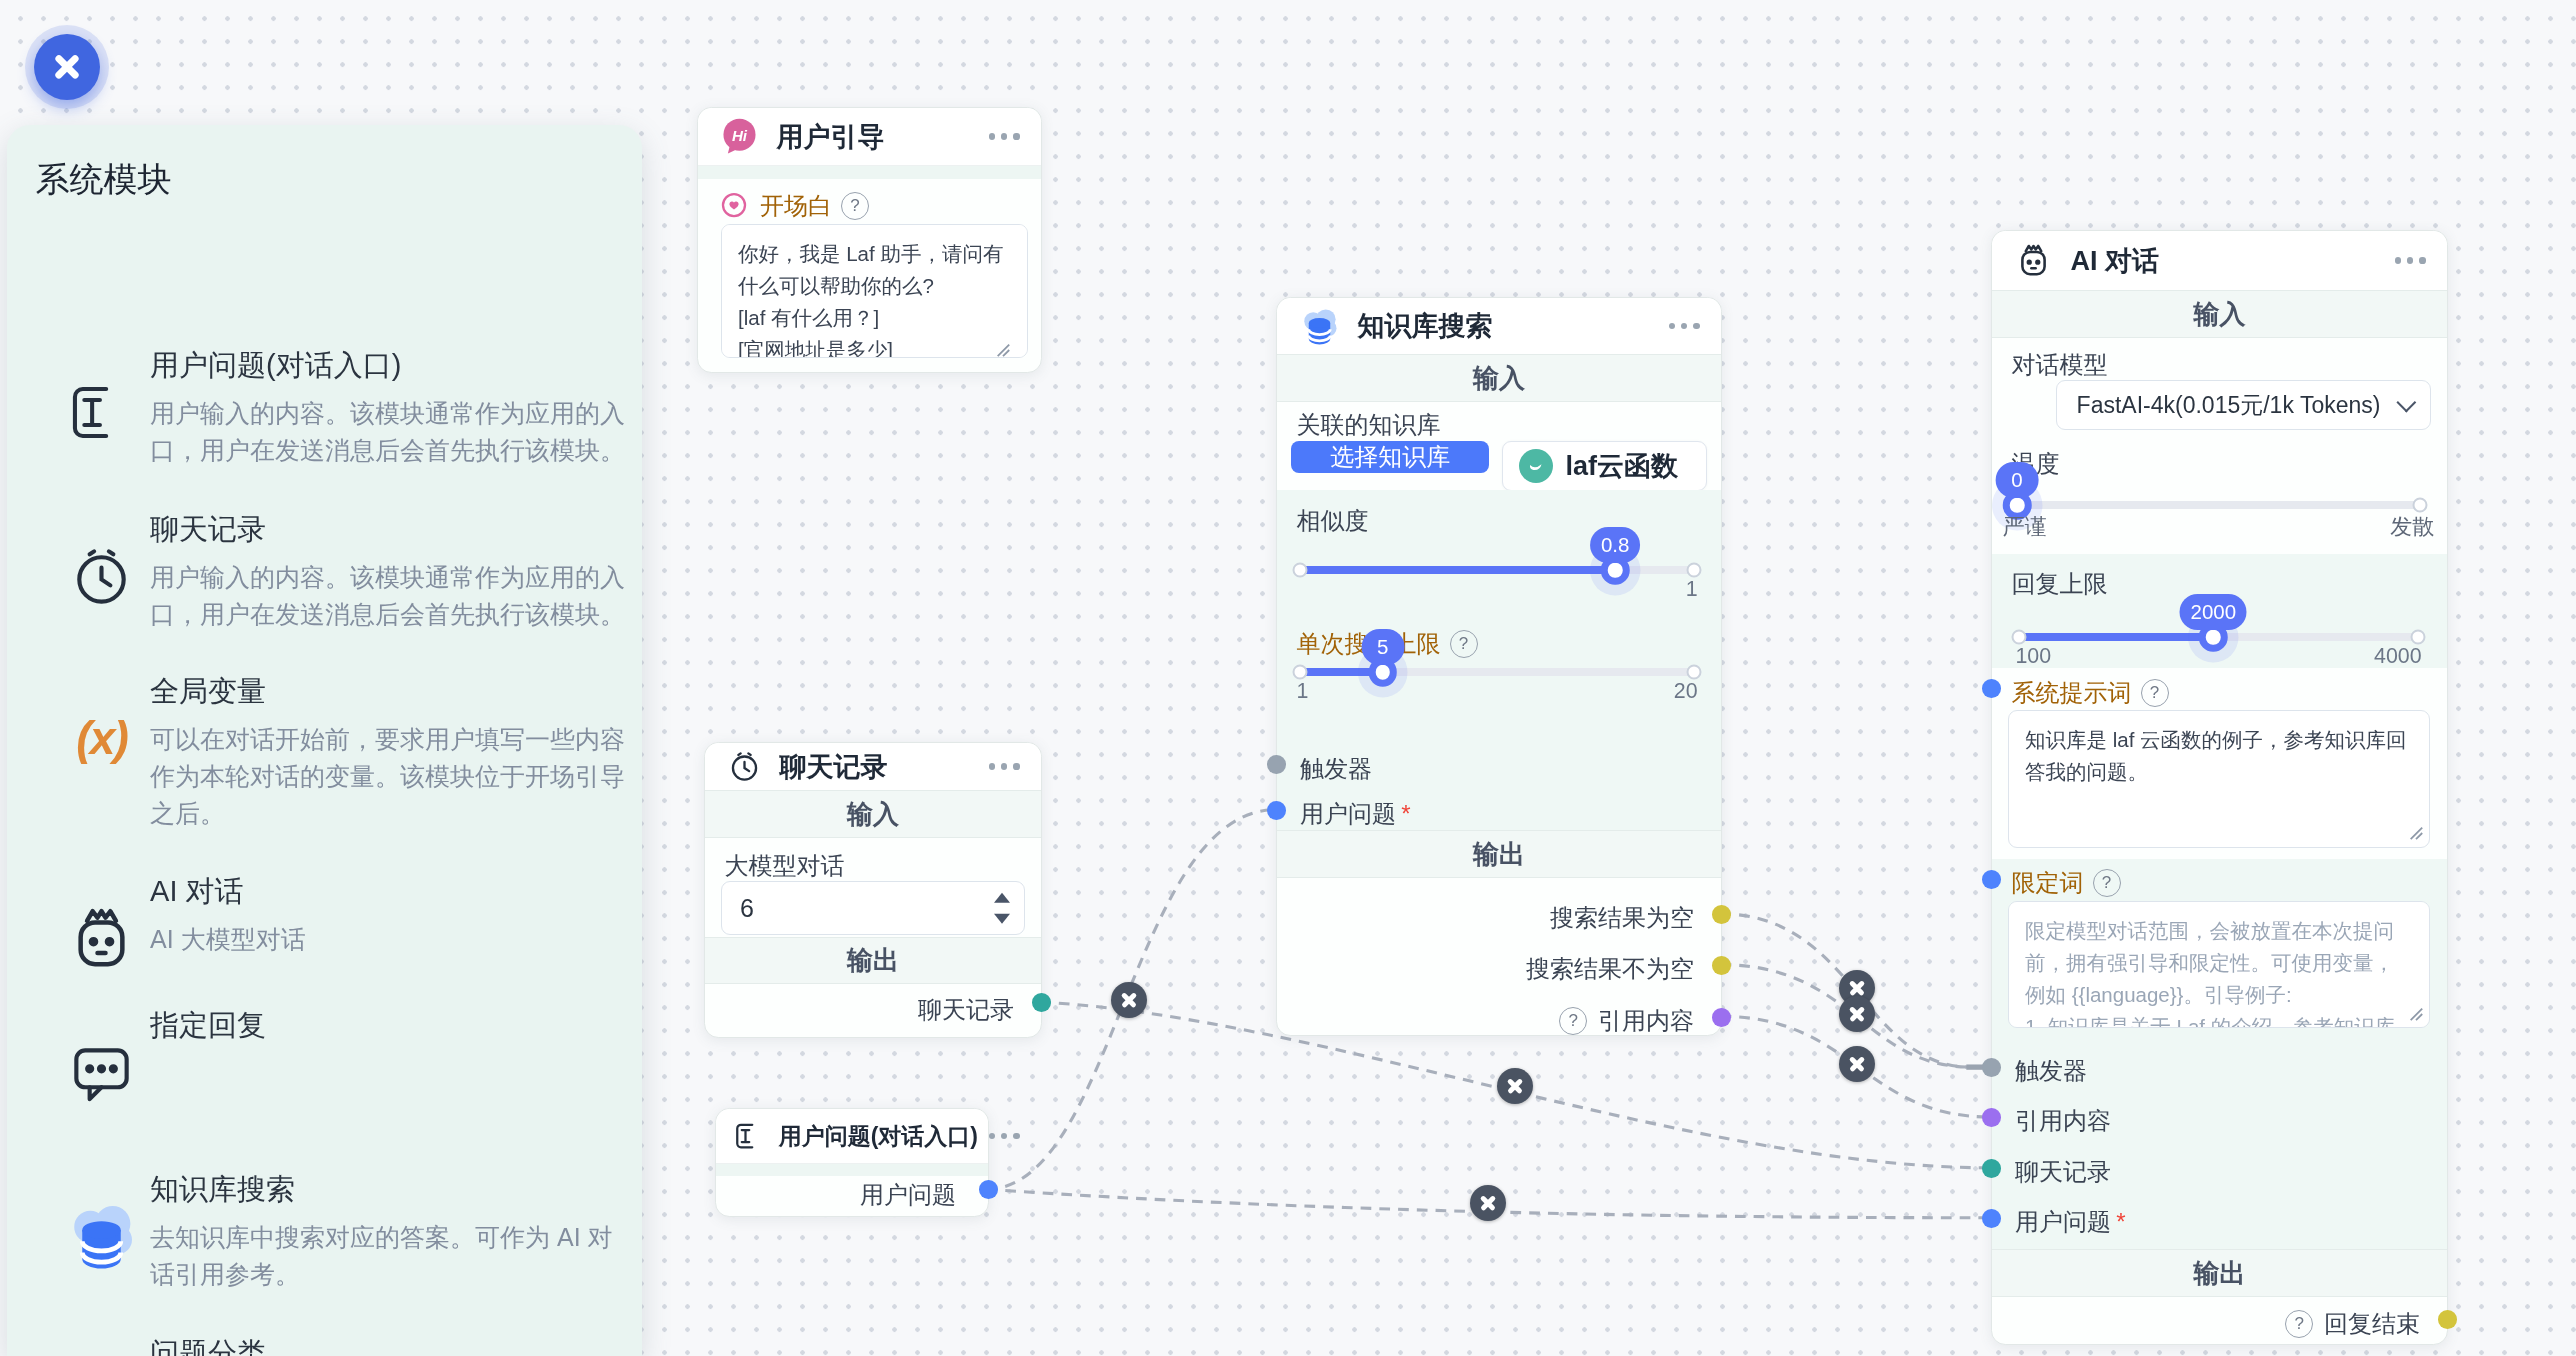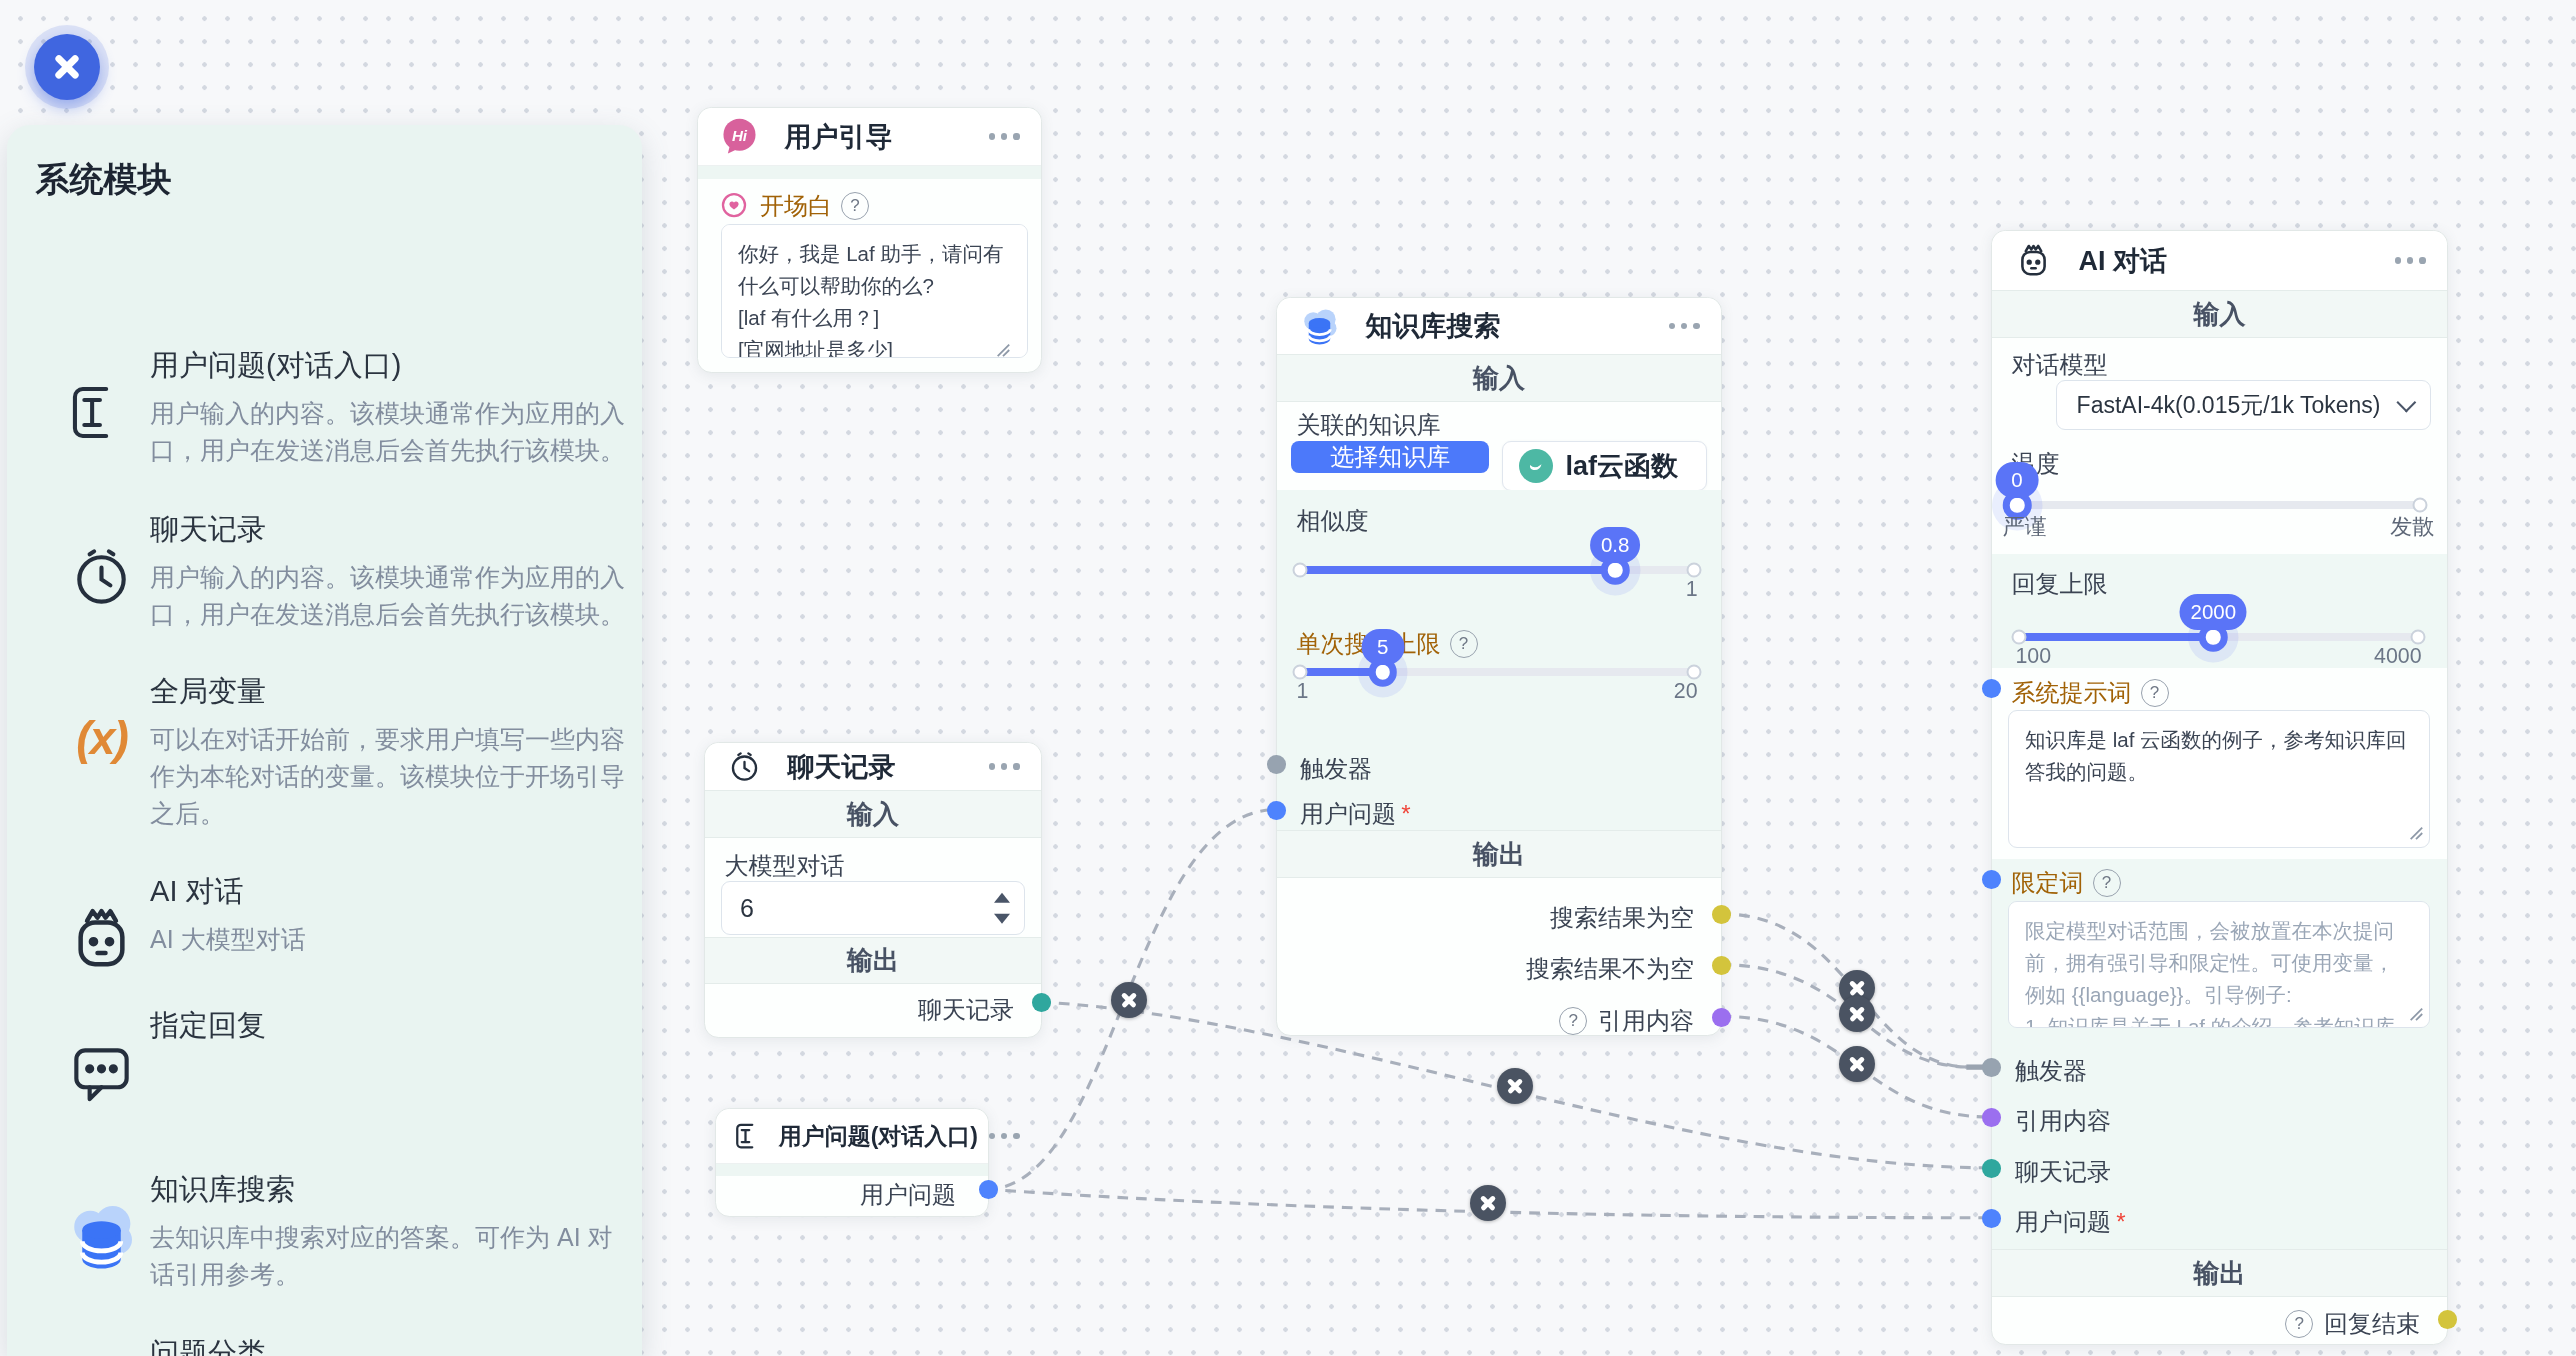--- a/index.html
+++ b/index.html
@@ -28,32 +28,32 @@
     background:#4066e0;box-shadow:0 0 0 9px rgba(64,102,224,.15),0 7.1px 16px rgba(64,102,224,.45);}
   .close-btn::before,.close-btn::after{content:"";position:absolute;left:50%;top:50%;width:30px;height:7.1px;
     border-radius:4.5px;background:#fff;}
   .close-btn::before{transform:translate(-50%,-50%) rotate(45deg);}
   .close-btn::after{transform:translate(-50%,-50%) rotate(-45deg);}
 
   
   .sidebar{position:absolute;left:7.1px;top:125px;width:635px;height:1232px;z-index:10;
     background:#e9f4f1;border-radius:23px 23px 0 0;
     box-shadow:0 9px 30px rgba(90,110,120,.20);}
-  .sidebar-title{position:absolute;left:28.5px;top:32px;font-size:34px;font-weight:700;color:#1d2532;}
+  .sidebar-title{position:absolute;left:28.5px;top:32px;font-size:34px;font-weight:400;color:#1d2532;}
   .sb-item{position:absolute;left:41px;right:27px;}
   .sb-ic{position:absolute;left:12.5px;top:25px;width:82px;height:82px;display:flex;align-items:center;justify-content:center;}
   .sb-txt{margin-left:102px;}
   .sb-title{font-size:29px;font-weight:500;color:#2b3440;margin-bottom:9px;}
   .sb-desc{font-size:25px;line-height:37px;color:#828d9e;width:481px;}
   .var-ic{font-size:46px;font-weight:700;font-style:italic;color:#e08936;letter-spacing:-1.8px;}
 
   
   .node{position:absolute;background:#fdfffe;border:0.9px solid #e2e8e7;border-radius:14.3px;z-index:2;
     box-shadow:0 2.7px 12.5px rgba(80,95,105,.10);}
-  .node-header{position:absolute;left:0;right:0;top:0;display:flex;align-items:center;gap:24px;
+  .node-header{position:absolute;left:0;right:0;top:0;display:flex;align-items:center;gap:16px;
     padding:0 21.4px;border-bottom:0.9px solid #edf1f1;border-radius:14.3px 14.3px 0 0;background:#fff;}
   .node-title{font-size:27px;font-weight:600;color:#1f2937;flex:1;white-space:nowrap;}
   .dots{display:flex;gap:6.2px;}
   .dots i{width:6.2px;height:6.2px;border-radius:50%;background:#9aa5b1;}
   .strip{position:absolute;left:0;right:0;background:#edf6f3;}
   .bar{position:absolute;left:0;right:0;background:#f2f8f6;border-top:0.9px solid #e4ecea;border-bottom:0.9px solid #e4ecea;
     display:flex;align-items:center;justify-content:center;font-size:26px;font-weight:600;color:#485264;}
   .sec{position:absolute;left:0;right:0;}
   .mint{background:#eff8f5;}
   .lbl{font-size:24px;color:#a16207;}

